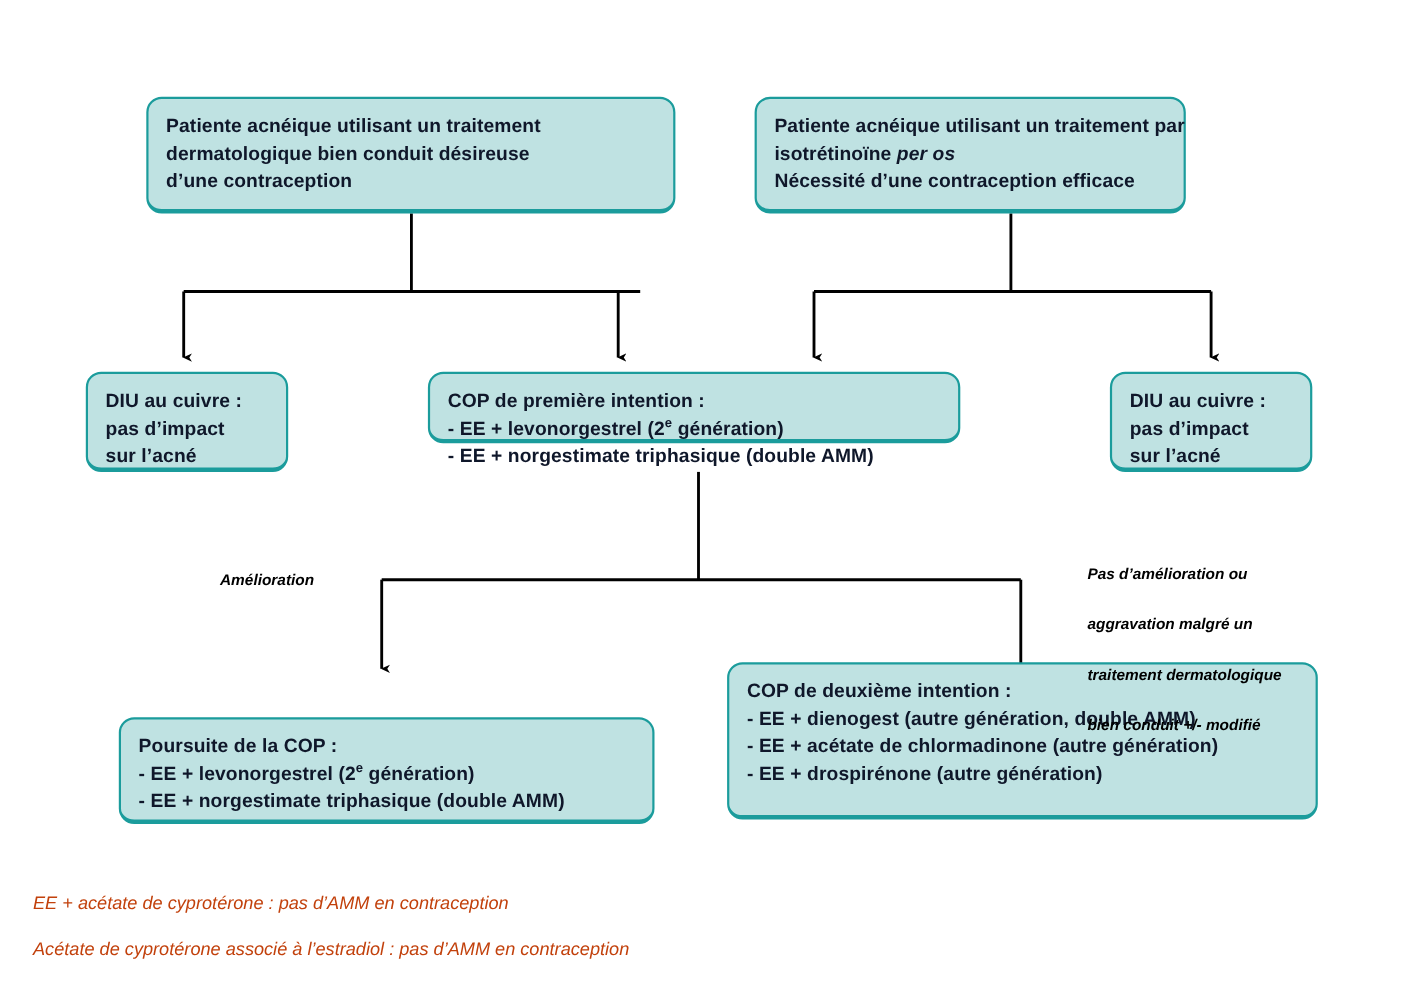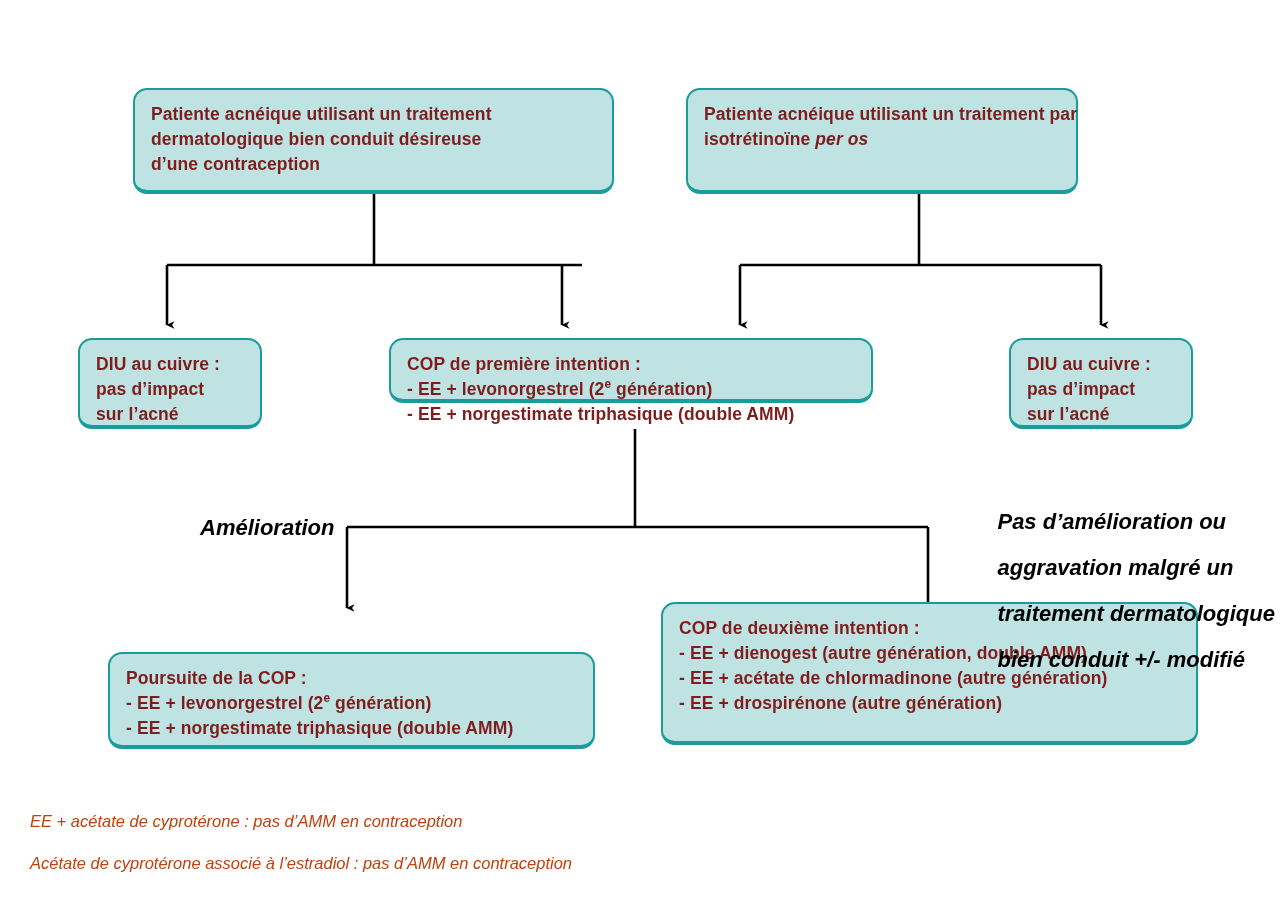--- a/index.html
+++ b/index.html
@@ -36,21 +36,21 @@
     position: absolute;
     box-sizing: border-box;
     background: #bfe2e2;
     border: 2px solid #1b9c9c;
     border-bottom-width: 4px;
     border-radius: 14px;
     padding: 12px 16px 10px 16px;
     font-weight: bold;
     font-size: 17.5px;
     line-height: 25px;
-    color: #7f1d1d;
+    color: #0f172a;
     letter-spacing: 0.1px;
   }
 
   .node .ln {
     display: block;
     white-space: pre;
   }
 
   .node .it {
     font-style: italic;
@@ -59,21 +59,21 @@
   sup {
     font-size: 0.68em;
     vertical-align: super;
     line-height: 0;
   }
 
   .side-label {
     position: absolute;
     font-style: italic;
     font-weight: bold;
-    font-size: 22px;
+    font-size: 14px;
     line-height: 23px;
     color: #000000;
     white-space: pre;
   }
 
   .footnote {
     position: absolute;
     font-style: italic;
     font-size: 16.5px;
     line-height: 26px;
@@ -132,20 +132,21 @@
 
   <div class="node" id="node-top-left">
     <span class="ln">Patiente acnéique utilisant un traitement</span>
     <span class="ln">dermatologique bien conduit désireuse</span>
     <span class="ln">d’une contraception</span>
   </div>
 
   <div class="node" id="node-top-right">
     <span class="ln">Patiente acnéique utilisant un traitement par</span>
     <span class="ln"><span>isotrétinoïne </span><span class="it">per os</span></span>
+    <span class="ln">Nécessité d’une contraception efficace</span>
   </div>
 
   <div class="node" id="node-diu-left">
     <span class="ln">DIU au cuivre :</span>
     <span class="ln">pas d’impact</span>
     <span class="ln">sur l’acné</span>
   </div>
 
   <div class="node" id="node-cop-first">
     <span class="ln">COP de première intention :</span>

